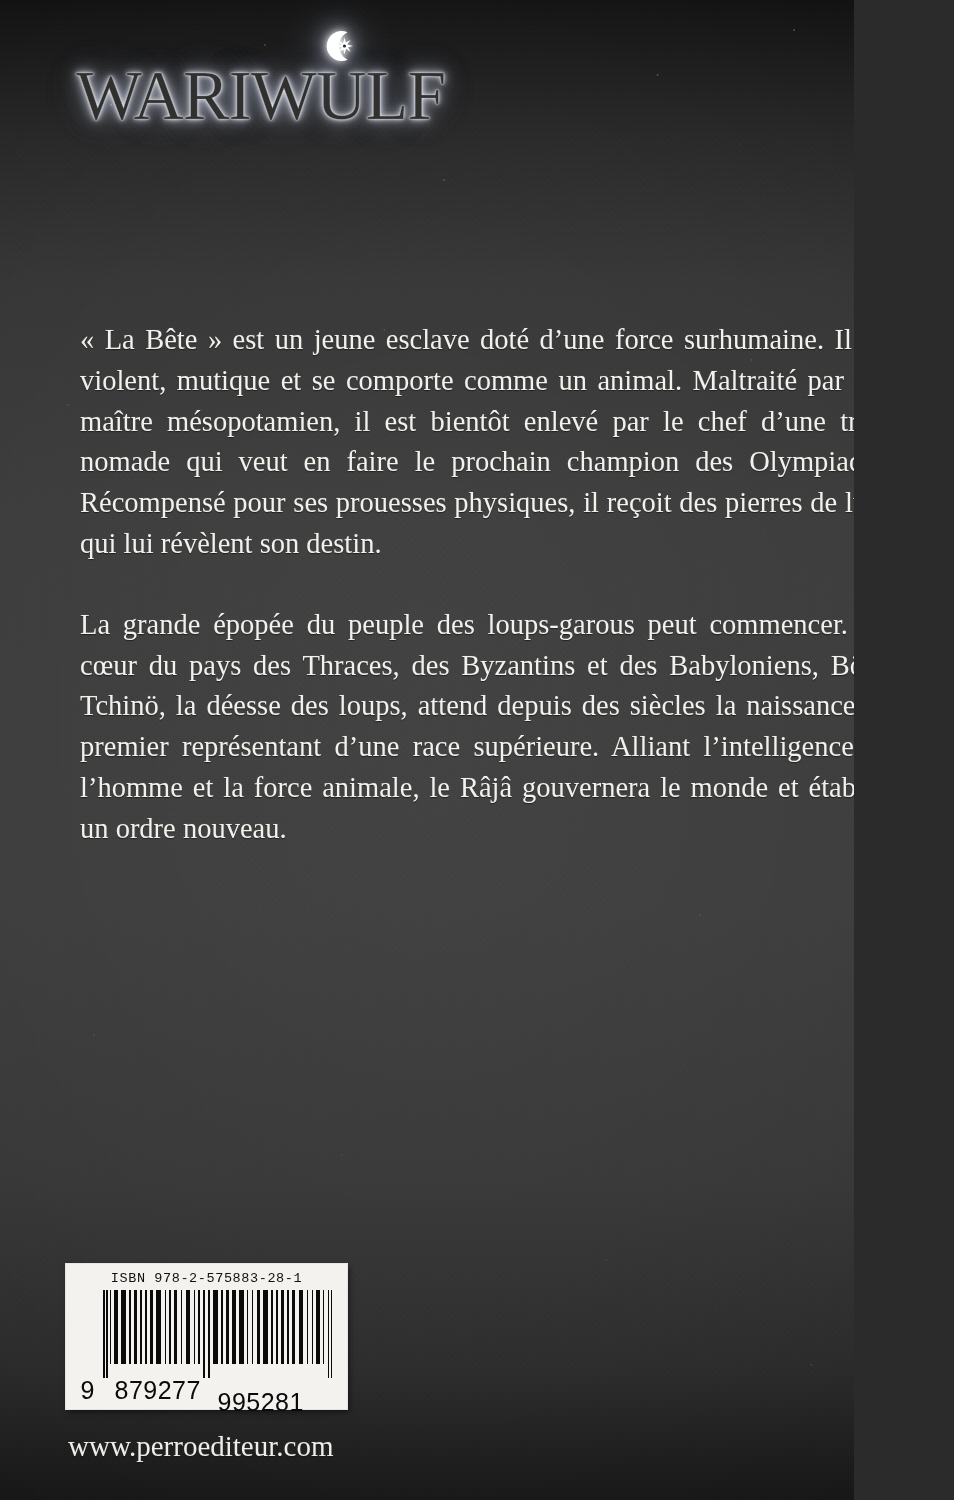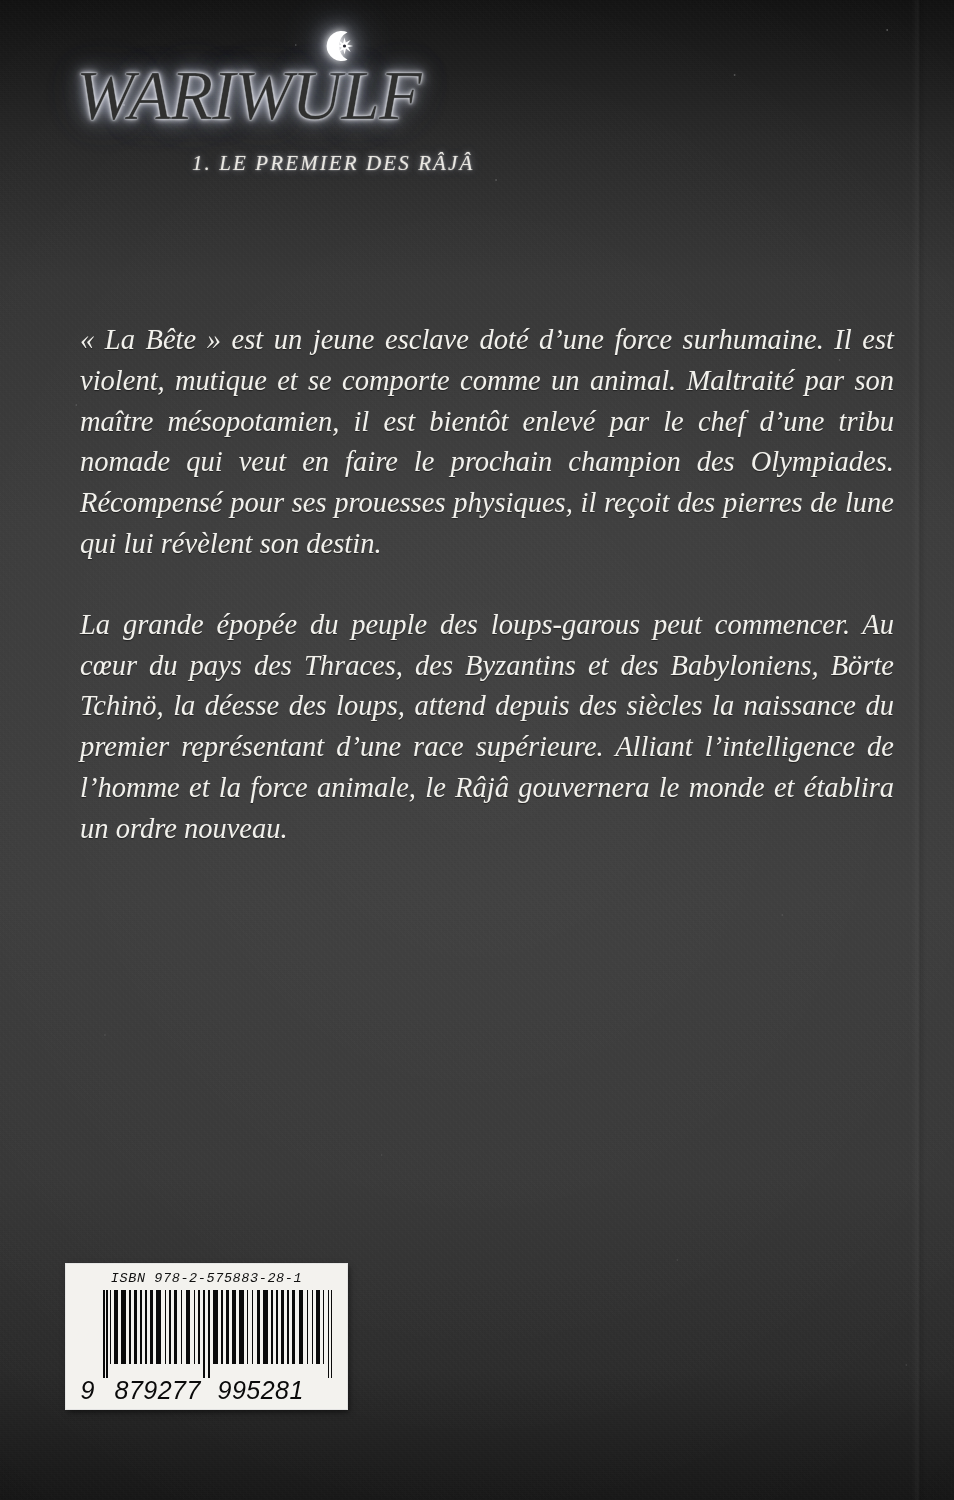--- a/index.html
+++ b/index.html
@@ -3,26 +3,25 @@
 <meta charset="utf-8">
 <style>
   html, body {
     margin: 0;
     padding: 0;
     background: #2b2b2b;
   }
 
   .cover {
     position: relative;
-    width: 954px;
+    width: 854px;
     height: 1500px;
     overflow: hidden;
     background-color: #3a3a3a;
     font-family: "Liberation Serif", "DejaVu Serif", serif;
-    font-style: italic;
   }
 
   
   .bg-base {
     position: absolute;
     inset: 0;
     background:
       linear-gradient(to bottom,
         #121212 0px,
         #1b1b1b 60px,
@@ -251,21 +250,21 @@
     top: 0;
     font-family: "Liberation Sans", "DejaVu Sans", sans-serif;
     font-size: 25px;
     line-height: 26px;
     letter-spacing: 0.5px;
     color: #0a0a0a;
     font-weight: 400;
   }
   .ean-lead   { left: 0px; }
   .ean-left   { left: 34px; letter-spacing: 4.6px; }
-  .ean-right  { left: 137px; letter-spacing: 4.6px; }
+  .ean-right  { left: 137px; letter-spacing: 4.6px; margin-top: 12px; }
 
   
   .website {
     position: absolute;
     left: 68px;
     top: 1428px;
     font-family: "Liberation Serif", "DejaVu Serif", serif;
     font-size: 29px;
     line-height: 36px;
     color: #efeee9;
@@ -297,21 +296,20 @@
           <path d="M34.1 20l-6.2 1.5-2.4-1.5 2.4-1.5z"></path>
           <path d="M16.9 20l6.2 1.5 2.4-1.5-2.4-1.5z"></path>
           <path d="M31.6 13.9l-3.9 5-2.2.2.2-2.2z"></path>
           <path d="M19.4 26.1l3.9-5 2.2-.2-.2 2.2z"></path>
           <path d="M31.6 26.1l-5-3.9-.2-2.2 2.2.2z"></path>
           <path d="M19.4 13.9l5 3.9.2 2.2-2.2-.2z"></path>
         </g>
         <circle cx="25.5" cy="20" r="1.6" fill="#2b2b33"></circle>
       </svg>
     </div>
-    <div class="subtitle">1. LE PREMIER DES RÂJÂ</div>
   </div>
 
   <div class="blurb">
     <p>« La Bête » est un jeune esclave doté d’une force surhumaine. Il est violent, mutique et se comporte comme un animal. Maltraité par son maître mésopotamien, il est bientôt enlevé par le chef d’une tribu nomade qui veut en faire le prochain champion des Olympiades. Récompensé pour ses prouesses physiques, il reçoit des pierres de lune qui lui révèlent son destin.</p>
     <p>La grande épopée du peuple des loups-garous peut com­mencer. Au cœur du pays des Thraces, des Byzantins et des Babyloniens, Börte Tchinö, la déesse des loups, attend depuis des siècles la naissance du premier représentant d’une race supérieure. Alliant l’intelligence de l’homme et la force animale, le Râjâ gouvernera le monde et établira un ordre nouveau.</p>
   </div>
 
   <div class="barcode-label">
     <div class="isbn-text">ISBN 978-2-575883-28-1</div>
 
@@ -364,14 +362,15 @@
       <div class="bar guard" style="left: 250.385px; width: 1.61538px;"></div>
     </div>
 
     <div class="ean-row">
       <span class="ean-lead">9</span>
       <span class="ean-left">879277</span>
       <span class="ean-right">995281</span>
     </div>
   </div>
 
+  <div class="website">www.perroediteur.com</div>
 
 </div>
 
 </body></html>

